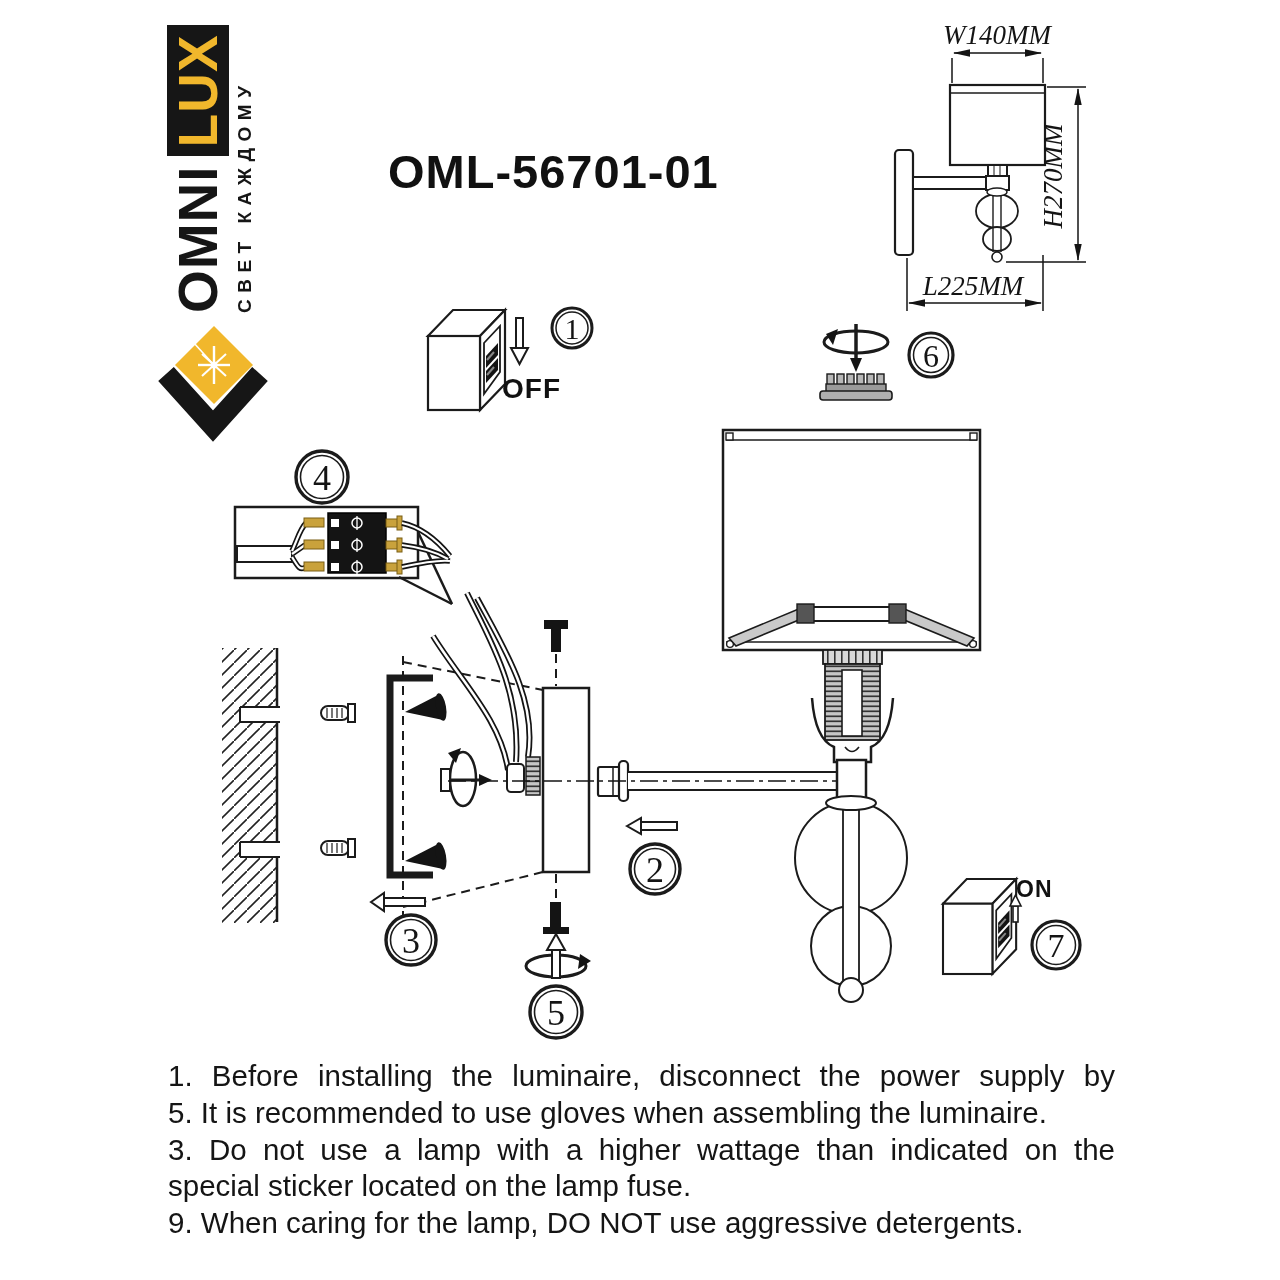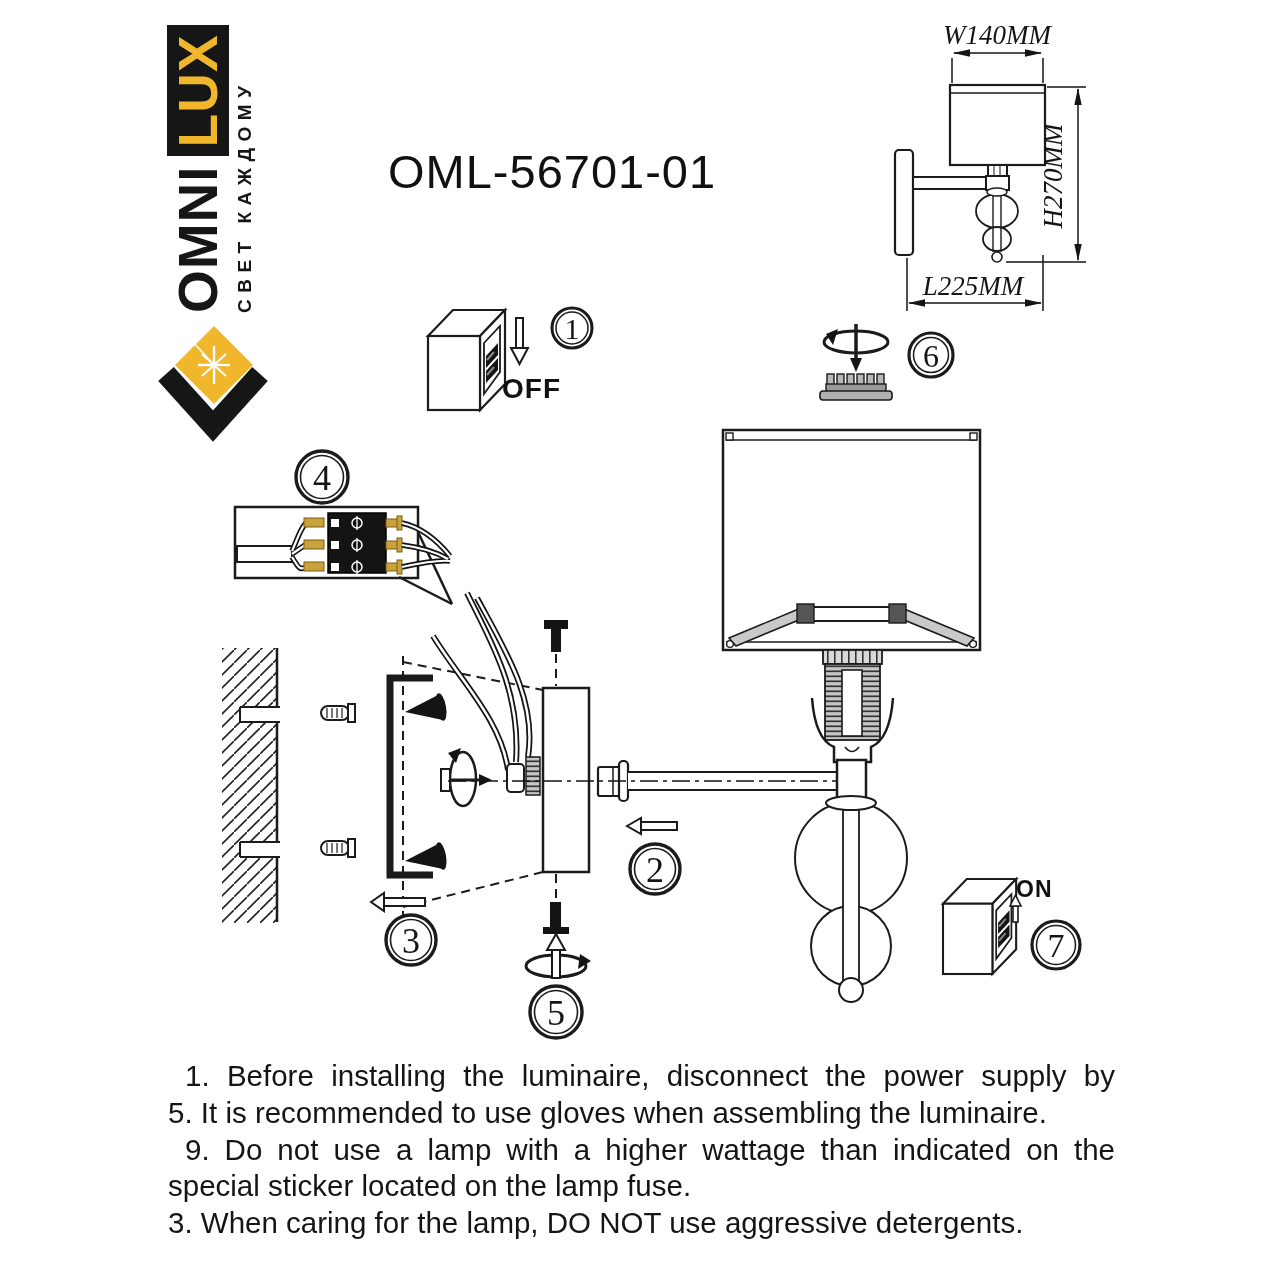--- a/index.html
+++ b/index.html
@@ -8,32 +8,32 @@
   
   .logo-rot{position:absolute;left:167px;top:313px;width:298px;height:96px;
             transform:rotate(-90deg);transform-origin:0 0;}
   .logo-row{display:flex;align-items:center;gap:9px;}
   .logo-omni{font-weight:bold;font-size:55px;letter-spacing:1px;color:#161616;line-height:62px;}
   .logo-luxbox{background:#161616;width:131px;height:62px;display:flex;align-items:center;justify-content:center;}
   .logo-lux{font-weight:bold;font-size:55px;letter-spacing:1px;color:#F1B72C;line-height:55px;}
   .logo-tagline{margin-top:5px;font-weight:bold;font-size:19px;letter-spacing:6.5px;color:#161616;white-space:nowrap;}
   .diamond{position:absolute;left:150px;top:298px;}
   
-  .title{position:absolute;left:388px;top:144px;font-size:47px;font-weight:normal;color:#111;letter-spacing:1px;}
+  .title{position:absolute;left:388px;top:144px;font-size:47px;font-weight:bold;color:#111;letter-spacing:1px;}
   
   .art{position:absolute;left:0;top:0;}
   
   .dim{font:italic 27px "Liberation Serif",serif;fill:#141414;}
   .pow{font:bold 28px "Liberation Sans",sans-serif;fill:#111;letter-spacing:1px;}
   .pow2{font:bold 23px "Liberation Sans",sans-serif;fill:#111;letter-spacing:1px;}
   .bdg{font-family:"Liberation Serif",serif;fill:#141414;}
   
   .instr{position:absolute;left:168px;top:1058px;width:947px;font-size:29.5px;
          line-height:36.8px;color:#151515;}
-  .instr .just{text-align:justify;text-align-last:justify;margin-left:17px;}
+  .instr .just{text-align:justify;text-align-last:justify;}
 </style>
 </head>
 <body>
 
 <div class="page">
 
   <div class="logo-rot">
     <div class="logo-row">
       <span class="logo-omni">OMNI</span>
       <span class="logo-luxbox">
@@ -390,18 +390,18 @@
         <circle cx="1056" cy="945" r="24" fill="#fff" stroke="#1b1b1b" stroke-width="3.2"></circle>
         <circle cx="1056" cy="945" r="19.5" fill="none" stroke="#1b1b1b" stroke-width="1.5"></circle>
         <text class="bdg" x="1056" y="957" font-size="34" text-anchor="middle">7</text>
       </g>
     </g>
   </svg>
 
   <div class="instr">
     <div class="just">1. Before installing the luminaire, disconnect the power supply by</div>
     <div>5. It is recommended to use gloves when assembling the luminaire.</div>
-    <div class="just">9. Do not use a lamp with a higher wattage than indicated on the</div>
+    <div class="just">3. Do not use a lamp with a higher wattage than indicated on the</div>
     <div>special sticker located on the lamp fuse.</div>
-    <div>3. When caring for the lamp, DO NOT use aggressive detergents.</div>
+    <div>9. When caring for the lamp, DO NOT use aggressive detergents.</div>
   </div>
 
 </div>
 
 </body></html>

